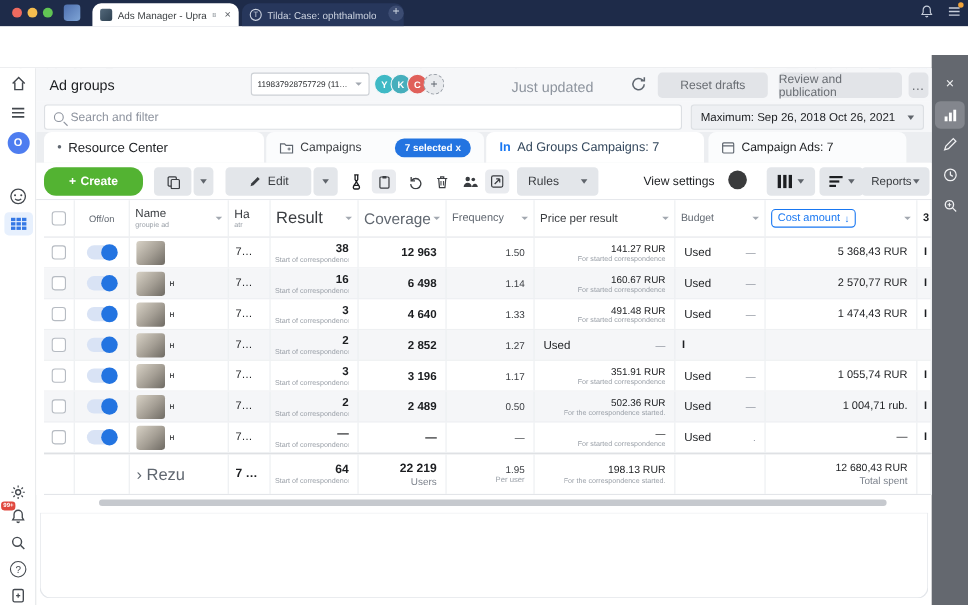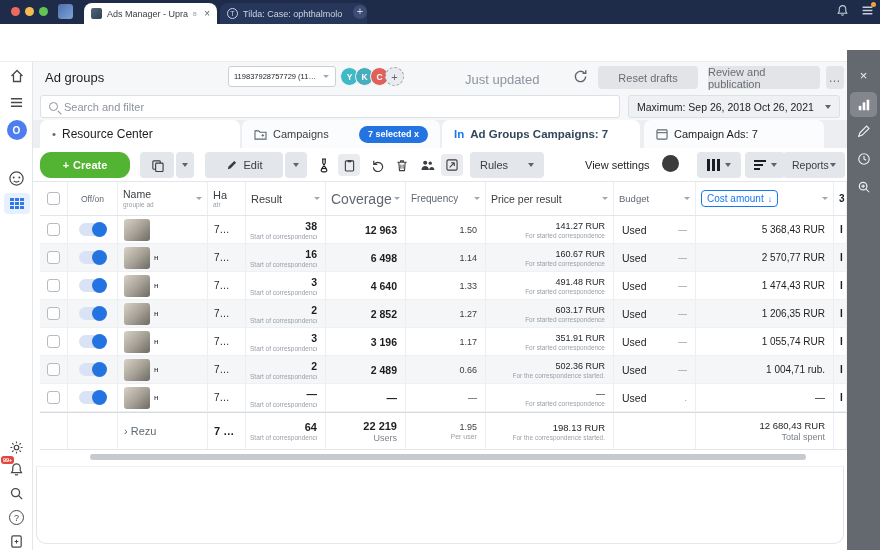--- a/index.html
+++ b/index.html
@@ -85,21 +85,21 @@
   .datedd{left:595px;top:33px;width:212px;height:23px;background:#eef0f3;border:1px solid #dcdfe3;border-radius:3px;display:flex;align-items:center;justify-content:space-between;padding:0 8px;font-size:10.5px;color:#1c1e21}
 
   .tabstrip{left:0;top:58px;width:814px;height:28px;background:#eceef1}
   .vtab{position:absolute;top:58px;height:28px;background:#fff;border-radius:7px 7px 0 0;display:flex;align-items:center;gap:6px;padding:0 12px;font-size:11.5px;color:#1c1e21}
   .vtabA{left:7px;width:200px}
   .vtabB{left:209px;width:198px;background:#fbfcfd}
   .vtabC{left:409px;width:198px}
   .vtabD{left:611px;width:180px;background:#fbfcfd;font-size:11px}
   .pill{margin-left:auto;background:#2374e1;color:#fff;border-radius:9px;height:17px;display:flex;align-items:center;padding:0 9px;font-size:9px;font-weight:700;white-space:nowrap}
   .inpre{color:#1877f2;font-weight:700;font-size:11.5px}
-  .vtabC .lbl{color:#33475c;font-weight:700}
+  .vtabC .lbl{color:#33475c;font-weight:400}
 
   .toolbar{left:0;top:86px;width:814px;height:34px;background:#fff;border-bottom:1px solid #e4e6ea}
   .tb{position:absolute;top:90px;height:26px;display:flex;align-items:center;justify-content:center;border-radius:4px;font-size:11px}
   .create{left:7px;width:90px;background:#53b332;color:#fff;border-radius:11px;font-weight:700;gap:4px}
   .tbg{background:#e3e6ea;color:#3a3d41}
   .dup{left:107px;width:34px}.dupcar{left:143px;width:18px}
   .editb{left:172px;width:78px;gap:6px}.editcar{left:252px;width:22px}
   .tbico{position:absolute;top:92px;width:22px;height:22px;display:flex;align-items:center;justify-content:center;color:#3a3d41}
   .boxed{background:#e9ebef;border-radius:4px}
   .rules{left:437px;width:74px;justify-content:space-between;padding:0 10px}
@@ -147,21 +147,21 @@
   .val-n{font-size:9px;color:#1c1e21;white-space:nowrap}
   .val-f{font-size:9px;color:#3a3d41;white-space:nowrap}
   .sub{font-size:6.5px;color:#9aa0a8;white-space:nowrap;overflow:hidden;max-width:100%}
   .budcell{justify-content:space-between;padding:0 8px}
   .budused{font-size:10.5px;color:#1c1e21}
   .buddash{font-size:9px;color:#8d939e}
   .partialc{font-weight:700;font-size:10px;color:#1c1e21;overflow:hidden}
 
   .totals{height:38px;background:#fff;border-top:1px solid #d7dade;border-bottom:1px solid #e3e5e9}
   .totals .dc{border-right:1px solid #eceef1}
-  .tlabel{font-size:11px;color:#606770;white-space:nowrap}
+  .tlabel{font-size:15px;color:#606770;white-space:nowrap}
   .tval{font-size:11px;font-weight:700;color:#1c1e21;white-space:nowrap}
   .tsub{font-size:7px;color:#9aa0a8;white-space:nowrap}
   .tsub2{font-size:9px;color:#7c828c;white-space:nowrap}
 
   .hscroll{left:57px;top:392px;width:716px;height:6px;border-radius:3px;background:#c6c9ce}
   .botpanel{left:3px;top:404px;width:808px;height:78px;background:#fff;border:1px solid #e3e6ea;border-top:1px solid #eef0f2;border-radius:0 0 10px 10px}
 </style>
 </head>
 <body>
 
@@ -546,21 +546,21 @@
           </span>
         <span class="car sm"></span>
       </div>
       <div class="hc">
         <span class="h2l">
             <span class="hname hdark" style="font-size:11px">Ha</span>
             <span class="s">atr</span>
           </span>
       </div>
       <div class="hc">
-          <span class="hname hdark" style="font-size:11px">Result</span>
+          <span class="hname hdark" style="font-size:15px">Result</span>
           <span class="car sm"></span>
         </div>
       <div class="hc">
           <span class="hname" style="font-size:14px">Coverage</span>
           <span class="car sm"></span>
         </div>
       <div class="hc">
           <span class="hname">Frequency</span>
           <span class="car sm"></span>
         </div>
@@ -703,31 +703,24 @@
     <div class="dc num">
             <span class="val-b">2</span>
             <span class="sub">Start of correspondence</span>
           </div>
     <div class="dc num">
             <span class="val-b">2 852</span>
           </div>
     <div class="dc num">
             <span class="val-f">1.27</span>
           </div>
-    <div class="dc num">
-            <span class="val-n">603.17 RUR</span>
-            <span class="sub">For started correspondence</span>
-          </div>
     <div class="dc budcell">
             <span class="budused">Used</span>
             <span class="buddash">—</span>
           </div>
-    <div class="dc num">
-            <span class="val-n" style="font-size:10px">1 206,35 RUR</span>
-          </div>
     <div class="dc partialc">I</div>
   </div>
         <div class="trow drow">
     <div class="dc ccb">
             <span class="cb"></span>
           </div>
     <div class="dc ccb">
             <span class="tgl"></span>
           </div>
     <div class="dc namecell">
@@ -771,21 +764,21 @@
           </div>
     <div class="dc hacell">7…</div>
     <div class="dc num">
             <span class="val-b">2</span>
             <span class="sub">Start of correspondence</span>
           </div>
     <div class="dc num">
             <span class="val-b">2 489</span>
           </div>
     <div class="dc num">
-            <span class="val-f">0.66</span>
+            <span class="val-f">0.50</span>
           </div>
     <div class="dc num">
             <span class="val-n">502.36 RUR</span>
             <span class="sub">For the correspondence started.</span>
           </div>
     <div class="dc budcell">
             <span class="budused">Used</span>
             <span class="buddash">—</span>
           </div>
     <div class="dc num">

